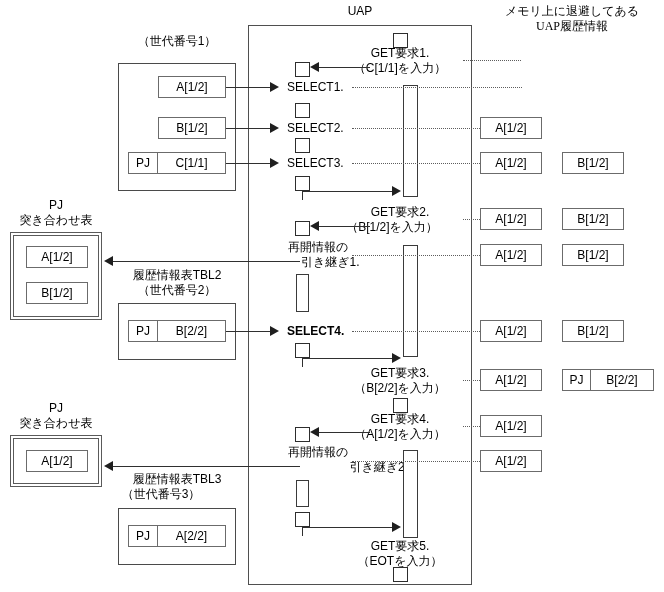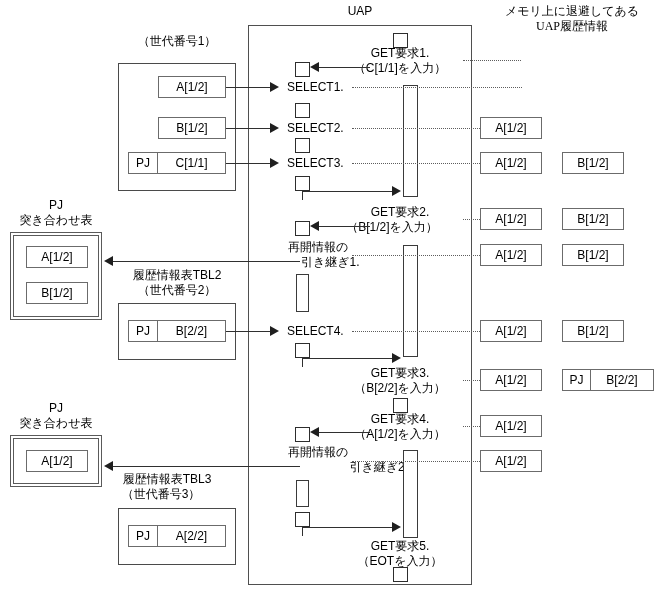--- a/index.html
+++ b/index.html
@@ -184,21 +184,21 @@
   <div class="lbl c" style="left:8px;top:401px;width:96px;">PJ</div>
   <div class="lbl c" style="left:8px;top:416px;width:96px;">突き合わせ表</div>
   <div class="dbox" style="left:10px;top:435px;width:92px;height:52px;">
     <div class="inner">
       <div class="vbox" style="left:12px;top:11px;width:62px;height:22px;">A[1/2]</div>
     </div>
   </div>
   <div class="hline" style="left:108px;top:466px;width:192px;"></div>
   <div class="arrowL" style="left:104px;top:461px;"></div>
 
-  <div class="lbl c" style="left:108px;top:472px;width:118px;">履歴情報表TBL3</div>
+  <div class="lbl c" style="left:118px;top:472px;width:118px;">履歴情報表TBL3</div>
   <div class="lbl c" style="left:102px;top:487px;width:118px;">（世代番号3）</div>
   <div class="frame" style="left:118px;top:508px;width:118px;height:57px;"></div>
   <div class="vbox2" style="left:128px;top:525px;width:98px;height:22px;">
     <div class="cellA" style="width:29px;">PJ</div>
     <div class="cellB">A[2/2]</div>
   </div>
 
   <div class="sq" style="left:393px;top:33px;"></div>
 
   <div class="lbl c" style="left:330px;top:46px;width:140px;">GET要求1.</div>
@@ -227,21 +227,21 @@
   <div class="hline" style="left:316px;top:226px;width:54px;"></div>
   <div class="arrowL" style="left:310px;top:221px;"></div>
 
   <div class="lbl l" style="left:288px;top:240px;width:110px;">再開情報の</div>
   <div class="lbl l" style="left:288px;top:255px;width:110px;margin-left:13px;">引き継ぎ1.</div>
 
   <div class="bar" style="left:296px;top:274px;width:13px;height:38px;"></div>
 
   <div class="bar" style="left:403px;top:245px;width:15px;height:112px;"></div>
 
-  <div class="lbl l" style="left:287px;top:324px;width:90px;">SELECT4.</div>
+  <div class="lbl l" style="left:287px;top:324px;width:90px;font-weight:bold;">SELECT4.</div>
   <div class="sq" style="left:295px;top:343px;"></div>
   <div class="vline" style="left:302px;top:358px;height:9px;"></div>
   <div class="hline" style="left:302px;top:358px;width:92px;"></div>
   <div class="arrowR" style="left:392px;top:353px;"></div>
 
   <div class="lbl c" style="left:330px;top:366px;width:140px;">GET要求3.</div>
   <div class="lbl c" style="left:330px;top:381px;width:140px;">（B[2/2]を入力）</div>
 
   <div class="sq" style="left:393px;top:398px;"></div>
 

